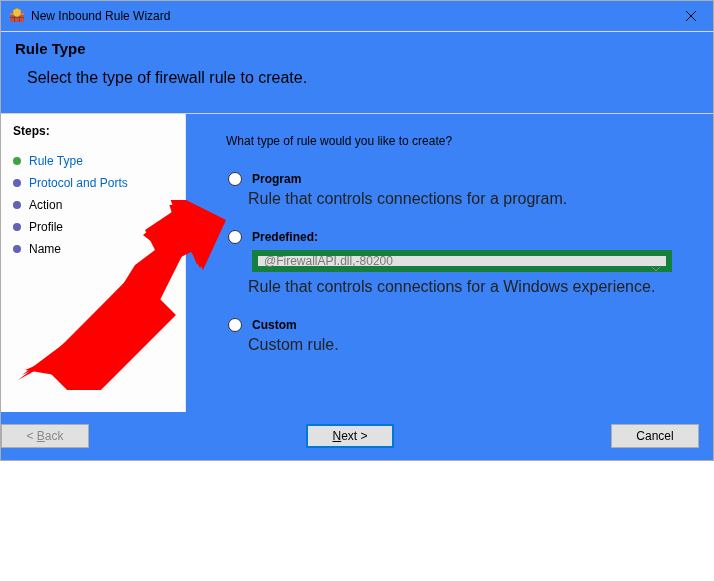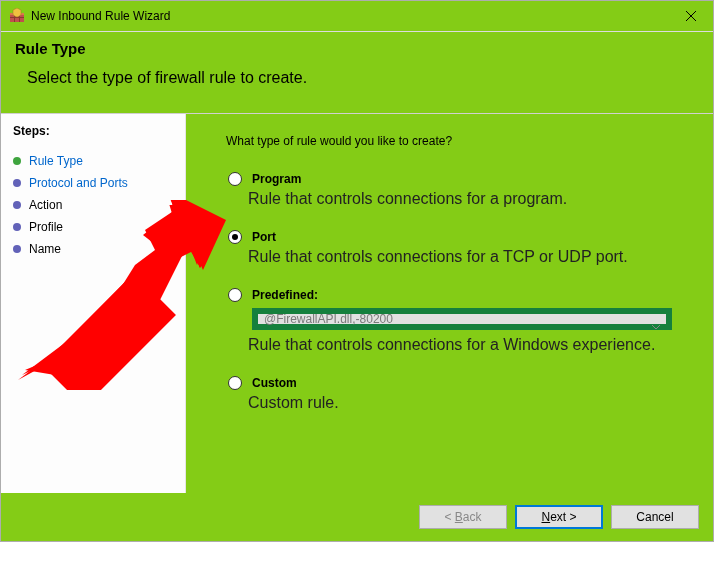--- a/index.html
+++ b/index.html
@@ -8,26 +8,26 @@
     width: 714px;
     height: 581px;
     overflow: hidden;
     font-family: "Segoe UI", Tahoma, sans-serif;
     font-size: 12px;
     color: #000;
     background: #fff;
   }
   .window {
     width: 714px;
-    height: 542px;
+    height: 461px;
     border: 1px solid #adadad;
     box-sizing: border-box;
     display: flex;
     flex-direction: column;
-    background: #84cc16;
+    background: #3b82f6;
   }
   
   .titlebar {
     height: 30px;
     display: flex;
     align-items: center;
     padding: 0 0 0 8px;
     border-bottom: 1px solid #dcdcdc;
     user-select: none;
   }
@@ -164,21 +164,21 @@
     position: absolute;
     right: 6px;
     top: 6px;
     width: 8px; height: 8px;
     pointer-events: none;
   }
   
   .footer {
     height: 48px;
     display: flex;
-    justify-content: flex-end;
+    justify-content: space-between;
     align-items: center;
     padding-right: 14px;
     gap: 8px;
   }
   .btn {
     width: 88px;
     height: 24px;
     background: #e1e1e1;
     border: 1px solid #adadad;
     font-size: 12px;
@@ -265,27 +265,20 @@
       <div class="question">What type of rule would you like to create?</div>
 
       <div class="option">
         <div class="row">
           <div class="radio"></div>
           <span class="label">Program</span>
         </div>
         <div class="desc">Rule that controls connections for a program.</div>
       </div>
 
-      <div class="option">
-        <div class="row">
-          <div class="radio selected"></div>
-          <span class="label">Port</span>
-        </div>
-        <div class="desc">Rule that controls connections for a TCP or UDP port.</div>
-      </div>
 
       <div class="option">
         <div class="row">
           <div class="radio"></div>
           <span class="label">Predefined:</span>
         </div>
         <div class="dropdown">
           <span>@FirewallAPI.dll,-80200</span>
           <span class="chev">
             <svg width="8" height="8" viewBox="0 0 8 8">

